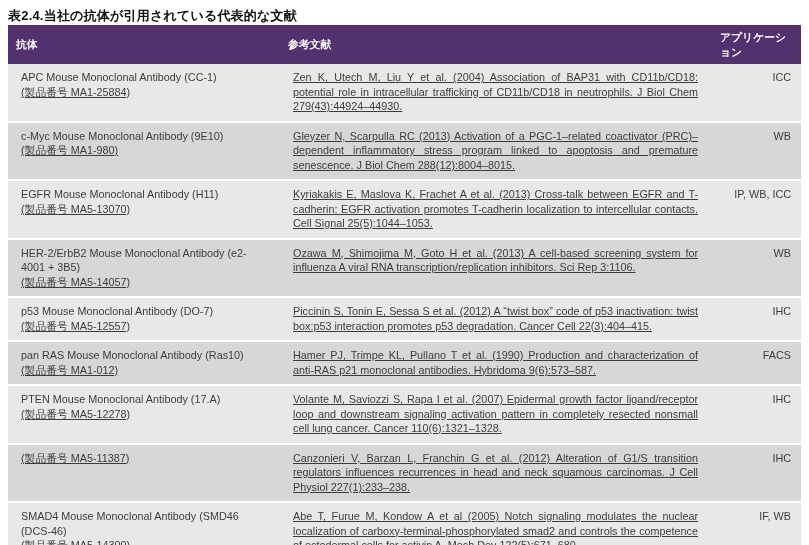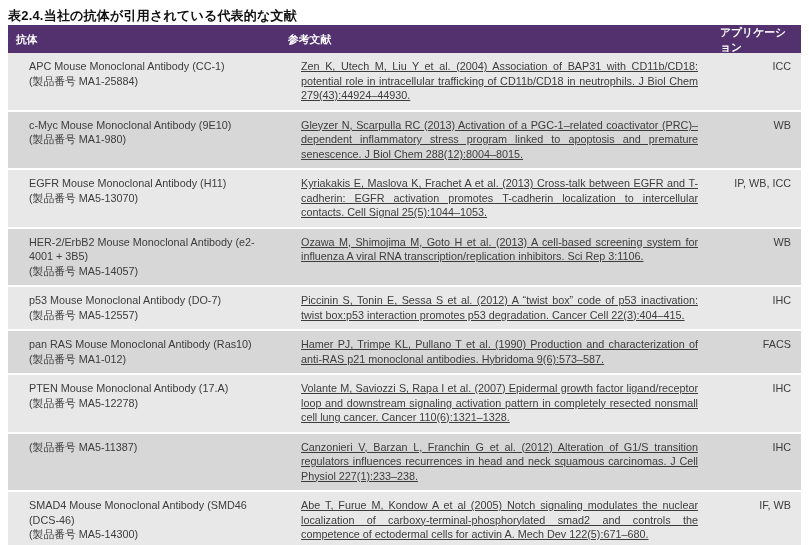--- a/index.html
+++ b/index.html
@@ -24,33 +24,33 @@
     margin-bottom:0;letter-spacing:0.2px;
   }
   .grid-row{
     display:grid;
     grid-template-columns:272px 432px 1fr;
   }
   .thead{
     background:var(--header-bg);
     color:var(--header-text);
     font-size:11.5px;font-weight:bold;
-    height:28px;align-items:center;
+    height:39px;align-items:center;
   }
   .thead .cell{padding:0 8px;}
   .tbody .row{border-bottom:2px solid #FFFFFF;}
   .tbody .row:nth-child(odd){background:var(--row-light);}
   .tbody .row:nth-child(even){background:var(--row-dark);}
   .cell{
-    padding:6px 10px 7px 21px;
+    padding:6px 10px 7px 13px;
     font-size:10.8px;line-height:14.5px;
   }
   .ref-cell{text-align:justify;padding-right:14px;text-decoration:underline;}
   .ant-name{display:block;}
-  .ant-product{display:block;}
+  .ant-product{display:block;text-decoration:underline;}
   .app-cell{white-space:nowrap;text-align:right;}
   .table{border-bottom:1px solid #C9C9C9;}
 </style>
 </head>
 <body>
 
 <div class="page">
   <div class="title">表2.4.当社の抗体が引用されている代表的な文献</div>
 
   <div class="table">

